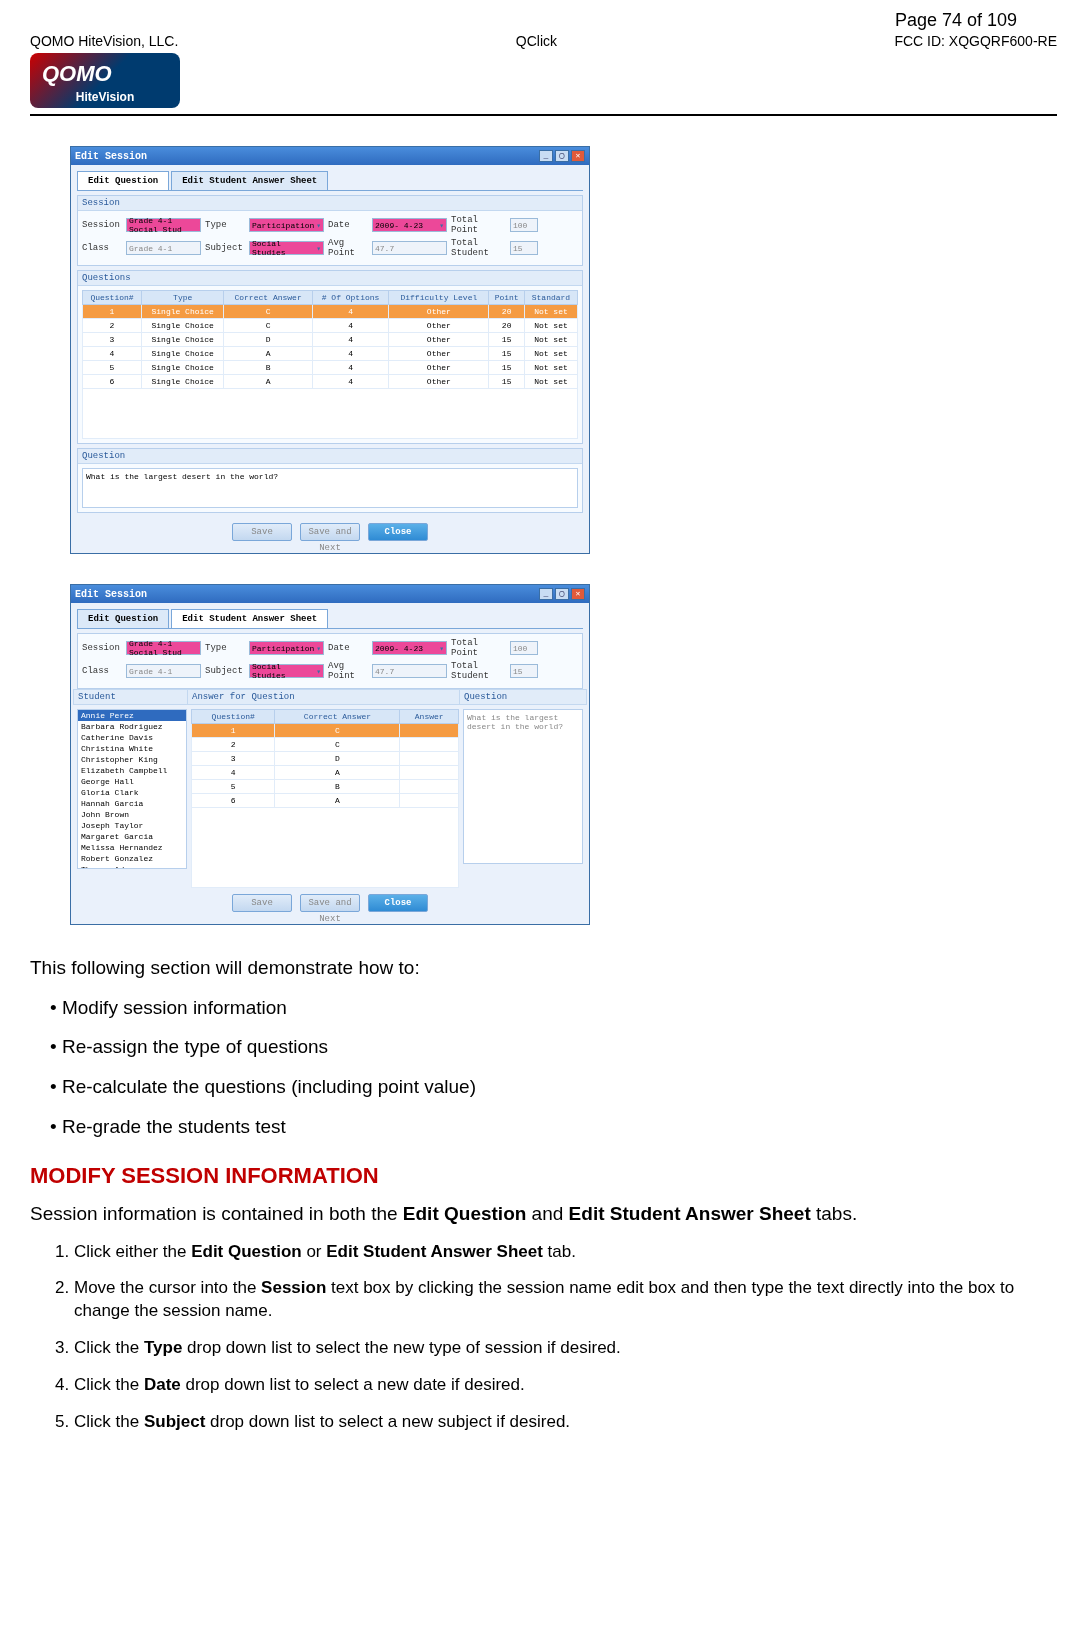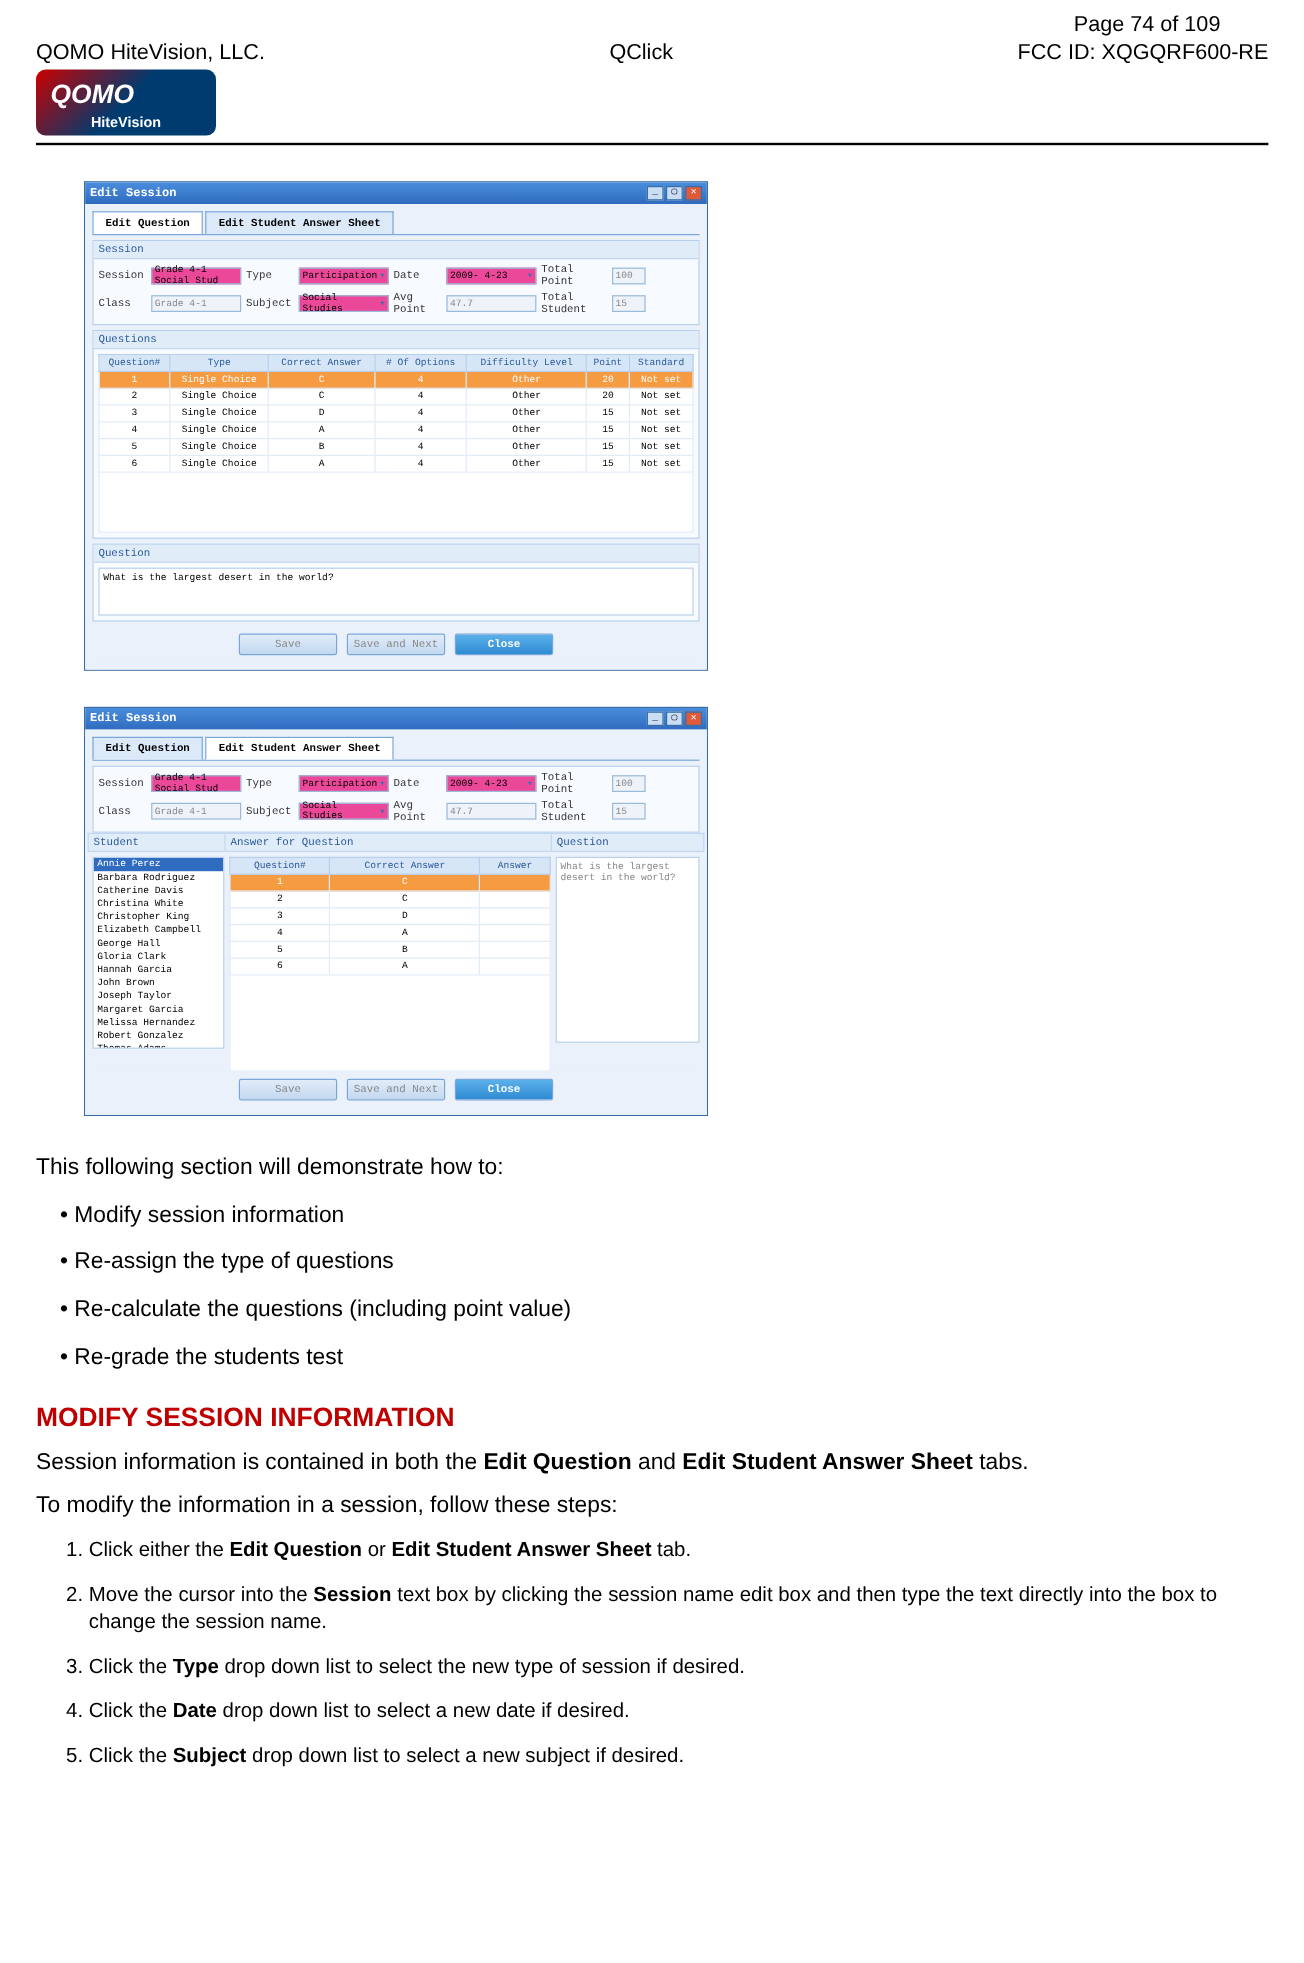--- a/index.html
+++ b/index.html
@@ -6,21 +6,21 @@
   body {
     font-family: Arial, sans-serif;
     width: 1087px;
     background: #fff;
     color: #000;
     padding: 10px 30px 40px 30px;
   }
   .page-head {
     display: flex;
     justify-content: space-between;
-    font-size: 18px;
+    font-size: 14px;
     margin-bottom: 4px;
     text-align: right;
   }
   .page-num { text-align: right; font-size: 18px; margin-bottom: 2px; padding-right: 40px;}
   .logo-row {
     display: flex;
     align-items: center;
     gap: 20px;
     border-bottom: 2px solid #000;
     padding-bottom: 6px;
@@ -75,21 +75,21 @@
   .inp.ro{background:#eef3fa;color:#888;}
   .dd::after{content:"▾";margin-left:auto;color:#3a6ea5;font-size:8px;}
   .dd{display:flex;}
   .w60{width:75px;} .w30{width:28px;}
   table.qtbl{width:100%;border-collapse:collapse;font-size:8px;}
   table.qtbl th{background:#d7e6f7;border:1px solid #b7cfec;padding:2px;font-weight:normal;color:#2a5a9a;}
   table.qtbl td{border:1px solid #e1ecf9;padding:2px;text-align:center;background:#fff;}
   table.qtbl tr.sel td{background:#f59b42;color:#fff;}
   .qbox{border:1px solid #b7cfec;height:40px;background:#fff;padding:3px;font-size:8px;}
   .dlg-btns{display:flex;justify-content:center;gap:8px;padding:6px;background:#eaf1fb;}
-  .dlg-btn{width:82px;height:18px;border:1px solid #7aa7d9;background:linear-gradient(#e1ecf9,#c3d8f0);font-size:9px;text-align:center;line-height:16px;border-radius:2px;color:#888;}
+  .dlg-btn{width:60px;height:18px;border:1px solid #7aa7d9;background:linear-gradient(#e1ecf9,#c3d8f0);font-size:9px;text-align:center;line-height:16px;border-radius:2px;color:#888;}
   .dlg-btn.primary{background:linear-gradient(#5bb0e8,#2f8bd4);color:#fff;font-weight:bold;}
   .two-col{display:flex;gap:4px;}
   .stud-list{width:110px;border:1px solid #b7cfec;background:#fff;font-size:8px;max-height:160px;overflow:hidden;}
   .stud-list div{padding:1px 3px;white-space:nowrap;}
   .stud-list div.sel{background:#2f6bbf;color:#fff;}
   .ans-area{flex:1;}
   .qprev{width:120px;border:1px solid #b7cfec;background:#fff;padding:3px;font-size:8px;color:#888;}
   
   .doc-text{font-size:19px;line-height:1.35;}
   .doc-text p{margin:10px 0;}
@@ -370,21 +370,20 @@
   <ul class="bullets" id="bullets">
       <li>Modify session information</li>
       <li>Re-assign the type of questions</li>
       <li>Re-calculate the questions (including point value)</li>
       <li>Re-grade the students test</li>
     </ul>
   <h2 class="sec">MODIFY SESSION INFORMATION</h2>
   <p>
     <span>Session information is contained in both the </span><span class="b">Edit Question</span><span> and </span><span class="b">Edit Student Answer Sheet</span><span> tabs.</span>
   </p>
-  <p>To modify the information in a session, follow these steps:</p>
   <ol class="ol" id="steps">
       <li>Click either the <span class="b">Edit Question</span> or <span class="b">Edit Student Answer Sheet</span> tab.</li>
       <li>Move the cursor into the <span class="b">Session</span> text box by clicking the session name edit box and then type the text directly into the box to change the session name.</li>
       <li>Click the <span class="b">Type</span> drop down list to select the new type of session if desired.</li>
       <li>Click the <span class="b">Date</span> drop down list to select a new date if desired.</li>
       <li>Click the <span class="b">Subject</span> drop down list to select a new subject if desired.</li>
     </ol>
 </div>
 
 </body></html>

